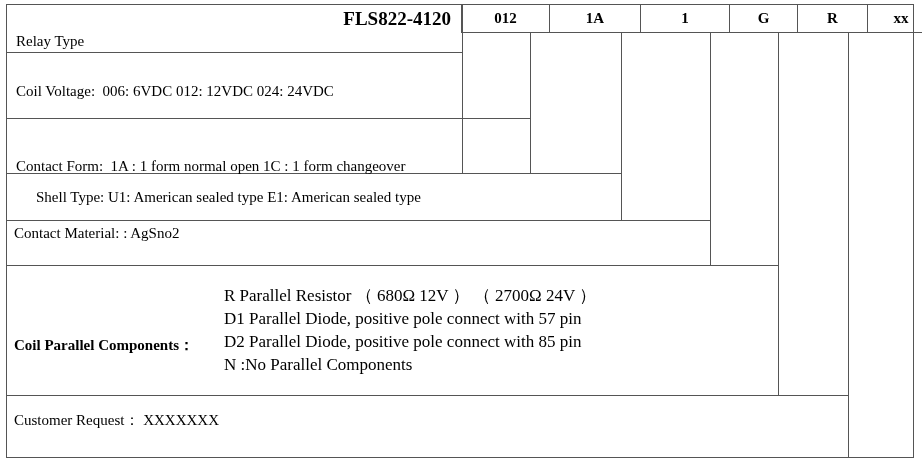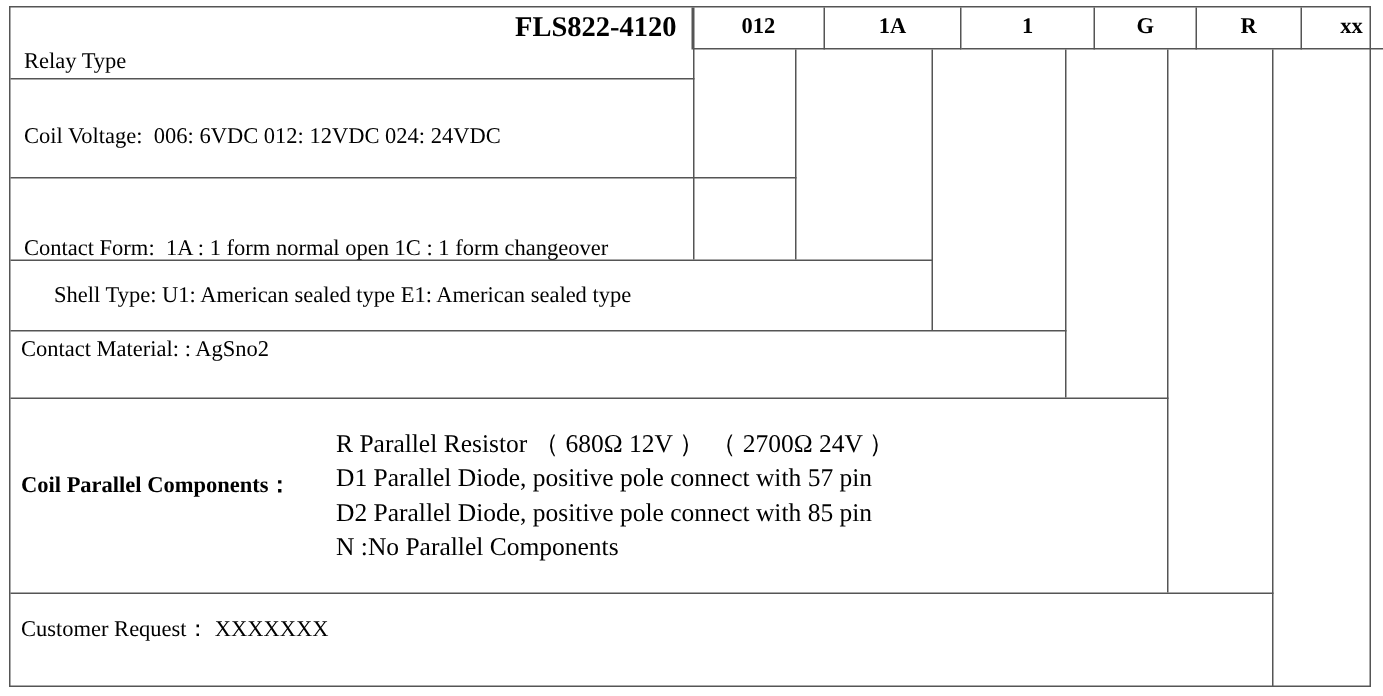--- a/index.html
+++ b/index.html
@@ -84,20 +84,21 @@
   .coil-comp-block .indent {
     display: block;
     margin-left: 210px;
     white-space: nowrap;
   }
   .coil-comp-label {
     position: absolute;
     font-size: 15px;
     white-space: nowrap;
     font-weight: bold;
+    margin-top: 22px;
   }
 </style>
 </head>
 <body>
 
 <div id="page">
 
   <div class="outer-frame"></div>
 
   <div class="code-row">

